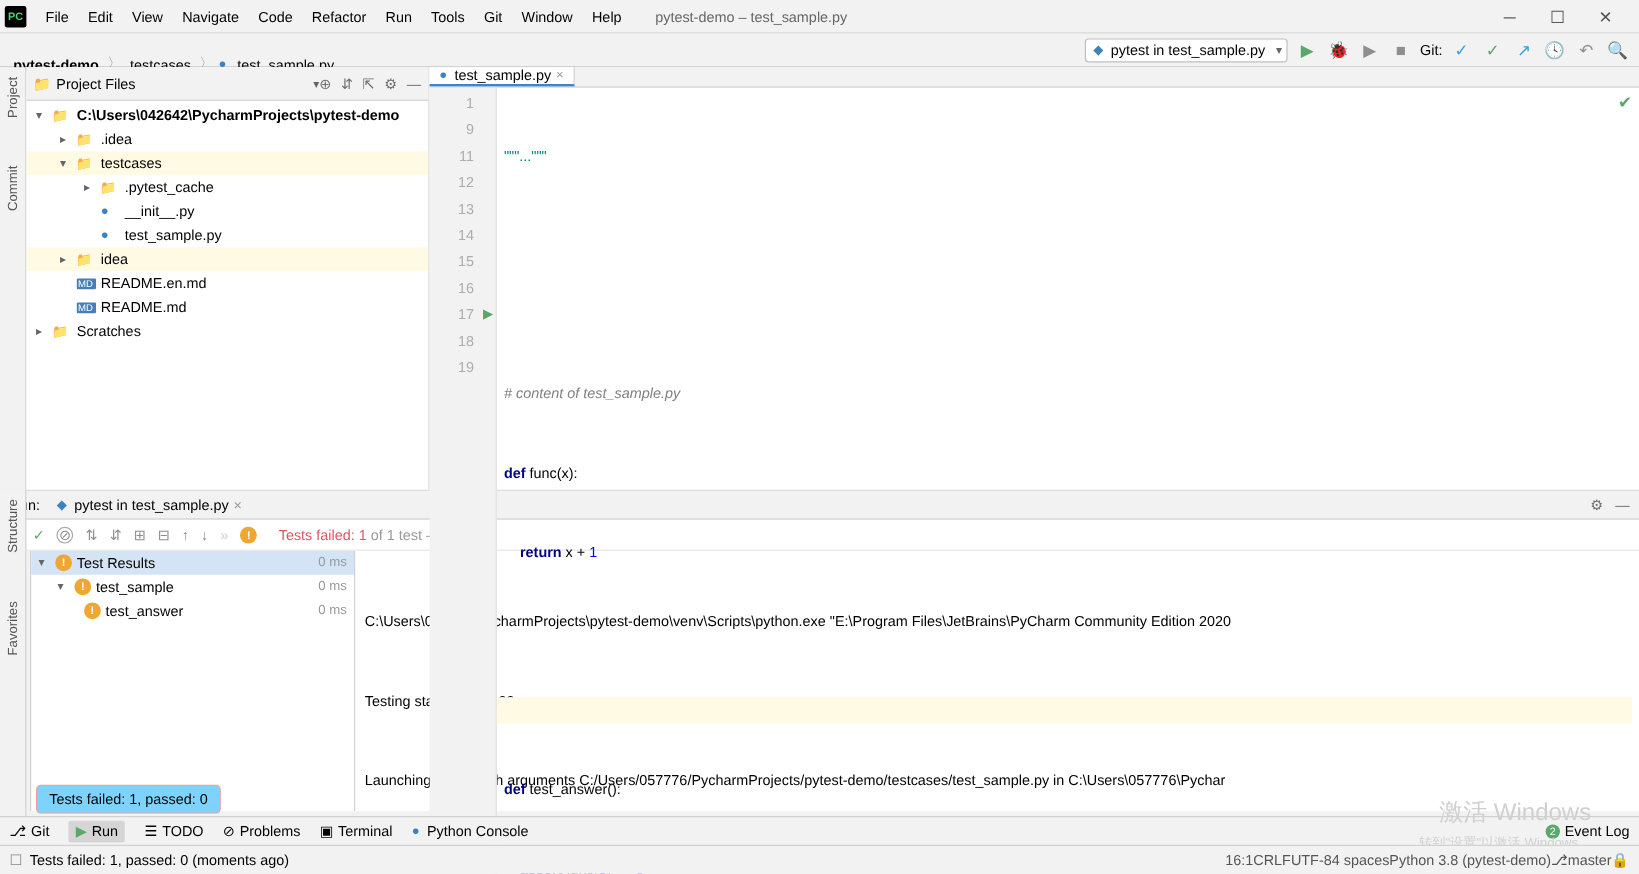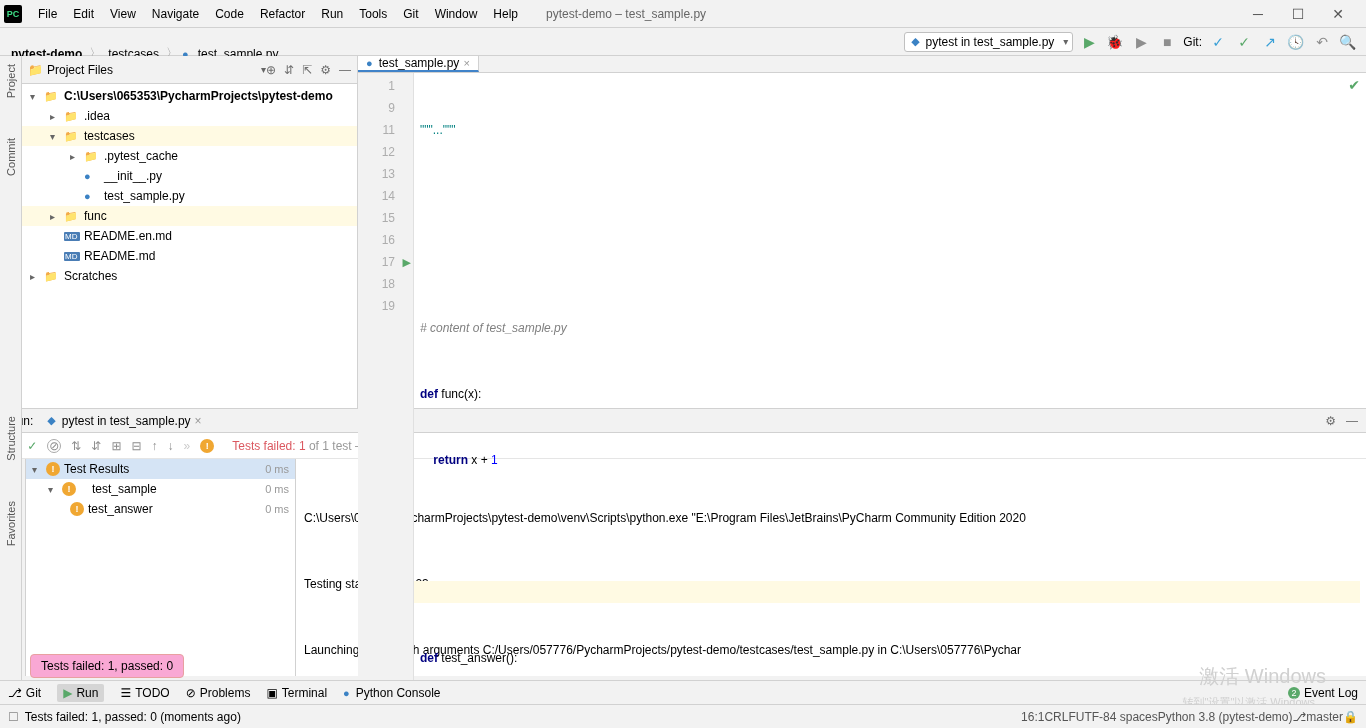--- a/index.html
+++ b/index.html
@@ -73,21 +73,21 @@
 .run-left-icons { width: 26px; background: #f2f2f2; border-right: 1px solid #d1d1d1; display: flex; flex-direction: column; align-items: center; padding-top: 4px; gap: 10px; font-size: 13px; color: #6e6e6e; }
 .test-tree { width: 270px; border-right: 1px solid #d1d1d1; font-size: 12px; }
 .test-row { display: flex; align-items: center; height: 20px; padding: 0 6px; }
 .test-row.selected { background: #d5e4f5; }
 .test-time { margin-left: auto; color: #999; font-size: 11px; }
 .console { flex: 1; font-family: Consolas, monospace; font-size: 13px; padding: 4px 8px; overflow: hidden; white-space: pre; line-height: 22px; }
 .console-line { color: #000; }
 .bottom-strip { position: absolute; bottom: 24px; left: 0; right: 0; height: 24px; background: #f2f2f2; border-top: 1px solid #d1d1d1; display: flex; align-items: center; padding: 0 8px; gap: 16px; font-size: 11px; }
 .bottom-tab { display: flex; align-items: center; gap: 4px; cursor: pointer; }
 .bottom-tab.active { background: #d5d5d5; padding: 2px 6px; border-radius: 2px; }
-.balloon { position: absolute; bottom: 50px; left: 30px; background: #f9a8d4; border: 1px solid #e8a0a0; padding: 4px 10px; border-radius: 4px; font-size: 12px; }
+.balloon { position: absolute; bottom: 50px; left: 30px; background: #7dd3fc; border: 1px solid #e8a0a0; padding: 4px 10px; border-radius: 4px; font-size: 12px; }
 .status-bar { position: absolute; bottom: 0; left: 0; right: 0; height: 24px; background: #f2f2f2; border-top: 1px solid #d1d1d1; display: flex; align-items: center; padding: 0 8px; font-size: 11px; }
 .status-bar .right { margin-left: auto; display: flex; color: #555; }
 .watermark { position: absolute; right: 40px; bottom: 38px; color: #d0d0d0; font-size: 20px; pointer-events: none; }
 .watermark2 { position: absolute; right: 40px; bottom: 18px; color: #d0d0d0; font-size: 11px; pointer-events: none; }
 .left-gutter2 { position: absolute; left: 0; top: 408px; width: 22px; bottom: 48px; background: #f2f2f2; border-right: 1px solid #d1d1d1; display: flex; flex-direction: column; align-items: center; padding-top: 8px; gap: 40px; }
 </style>
 </head>
 <body>
 
 <div class="menubar">
@@ -155,21 +155,21 @@
         <span>⇵</span>
         <span>⇱</span>
         <span>⚙</span>
         <span>—</span>
       </div>
     </div>
     <div class="tree">
       <div class="tree-node" style="padding-left:8px;">
           <span class="tree-arrow">▾</span>
           <span class="tree-icon folder-open">📁</span>
-          <span class="tree-label bold">C:\Users\065353\PycharmProjects\pytest-demo</span>
+          <span class="tree-label bold">C:\Users\042642\PycharmProjects\pytest-demo</span>
         </div>
       <div class="tree-node" style="padding-left:28px;">
           <span class="tree-arrow">▸</span>
           <span class="tree-icon folder">📁</span>
           <span class="tree-label">.idea</span>
         </div>
       <div class="tree-node selected" style="padding-left:28px;">
           <span class="tree-arrow">▾</span>
           <span class="tree-icon folder-open">📁</span>
           <span class="tree-label">testcases</span>
@@ -183,21 +183,21 @@
           <span class="tree-icon py-file">●</span>
           <span class="tree-label">__init__.py</span>
         </div>
       <div class="tree-node" style="padding-left:62px;">
           <span class="tree-icon py-file">●</span>
           <span class="tree-label">test_sample.py</span>
         </div>
       <div class="tree-node selected" style="padding-left:28px;">
           <span class="tree-arrow">▸</span>
           <span class="tree-icon folder">📁</span>
-          <span class="tree-label">func</span>
+          <span class="tree-label">idea</span>
         </div>
       <div class="tree-node" style="padding-left:42px;">
           <span class="tree-icon md-file">MD</span>
           <span class="tree-label">README.en.md</span>
         </div>
       <div class="tree-node" style="padding-left:42px;">
           <span class="tree-icon md-file">MD</span>
           <span class="tree-label">README.md</span>
         </div>
       <div class="tree-node" style="padding-left:8px;">
@@ -288,21 +288,21 @@
     <div class="test-tree">
       <div class="test-row selected">
           <span class="tree-arrow">▾</span>
           <span class="err-icon">!</span>
           <span style="margin-left:4px;">Test Results</span>
           <span class="test-time">0 ms</span>
         </div>
       <div class="test-row" style="padding-left:22px;">
           <span class="tree-arrow">▾</span>
           <span class="err-icon">!</span>
-          <span style="margin-left:16px;">test_sample</span>
+          <span style="margin-left:4px;">test_sample</span>
           <span class="test-time">0 ms</span>
         </div>
       <div class="test-row" style="padding-left:44px;">
           <span class="err-icon">!</span>
           <span style="margin-left:4px;">test_answer</span>
           <span class="test-time">0 ms</span>
         </div>
     </div>
     <div class="console">
       <div class="console-line">C:\Users\057776\PycharmProjects\pytest-demo\venv\Scripts\python.exe "E:\Program Files\JetBrains\PyCharm Community Edition 2020</div>

